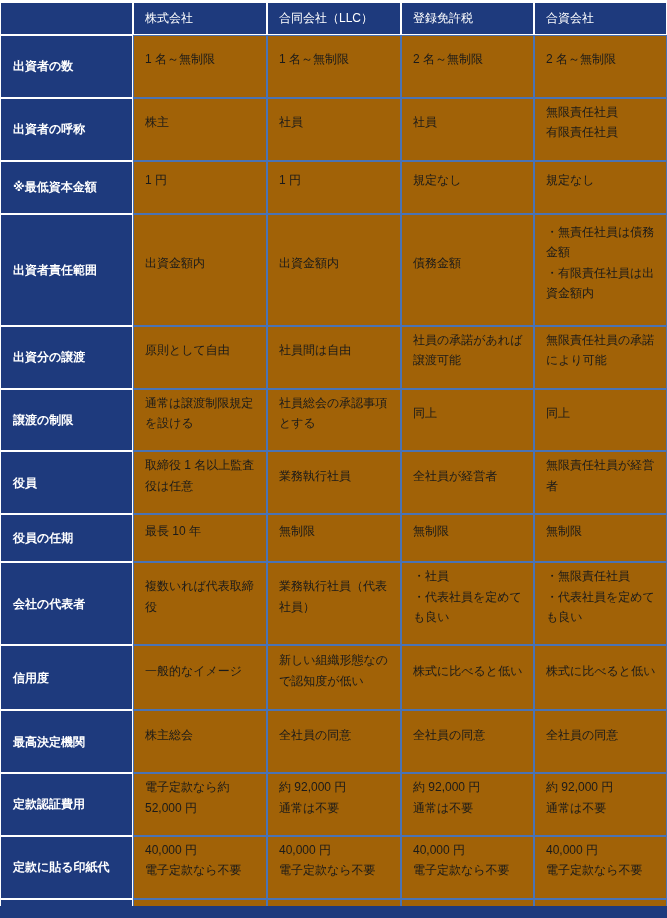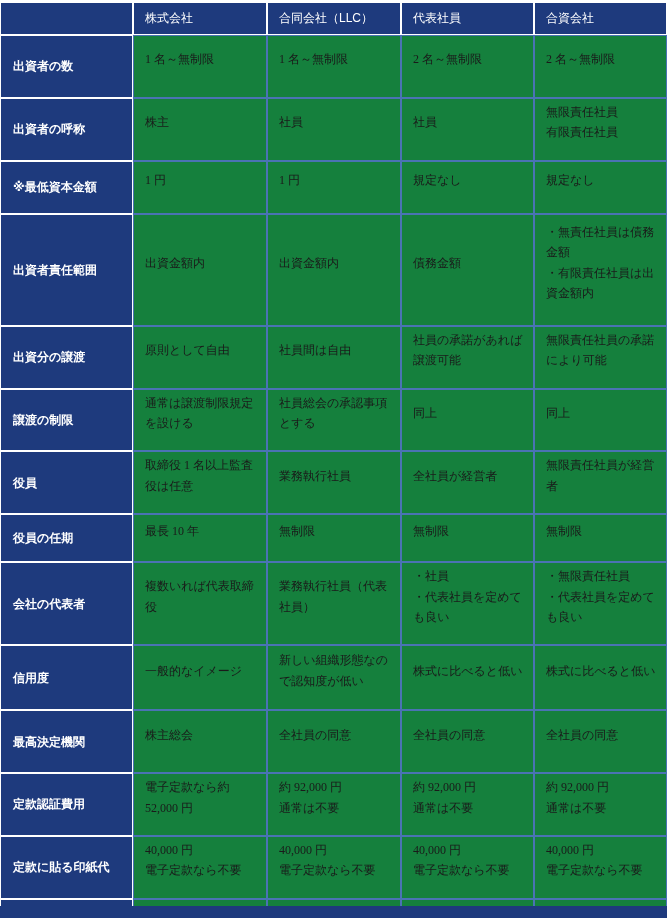--- a/index.html
+++ b/index.html
@@ -40,25 +40,24 @@
   }
   .navy-cell{
     background:var(--navy);
     color:var(--header-text);
     border:1px solid #ffffff;
     padding:3px 4px 3px 12px;
   }
   thead .navy-cell{font-weight:normal;padding-left:11px;}
   tbody th.navy-cell{font-weight:bold;}
   td.data-cell{
-    background:#15803d;
+    background:#a16207;
     color:var(--text);
     border:1px solid var(--border);
     padding:3px 3px 17px 11px;
-    font-family:Liberation Serif, serif;
   }
   thead tr{height:33px;}
   tbody tr:nth-child(1){height:63px;}
   tbody tr:nth-child(2){height:61px;}
   tbody tr:nth-child(3){height:53px;}
   tbody tr:nth-child(4){height:112px;}
   tbody tr:nth-child(5){height:53px;}
   tbody tr:nth-child(6){height:60px;}
   tbody tr:nth-child(7){height:57px;}
   tbody tr:nth-child(8){height:48px;}
@@ -87,21 +86,21 @@
       <col style="width:134px">
       <col style="width:134px">
       <col style="width:133px">
       <col style="width:133px">
     </colgroup>
     <thead>
         <tr>
           <th class="navy-cell"></th>
           <th class="navy-cell">株式会社</th>
           <th class="navy-cell">合同会社（LLC）</th>
-          <th class="navy-cell">代表社員</th>
+          <th class="navy-cell">登録免許税</th>
           <th class="navy-cell">合資会社</th>
         </tr>
       </thead>
     <tbody>
         <tr>
           <th class="navy-cell">出資者の数</th>
           <td class="data-cell">1 名～無制限</td>
           <td class="data-cell">1 名～無制限</td>
           <td class="data-cell">2 名～無制限</td>
           <td class="data-cell">2 名～無制限</td>

